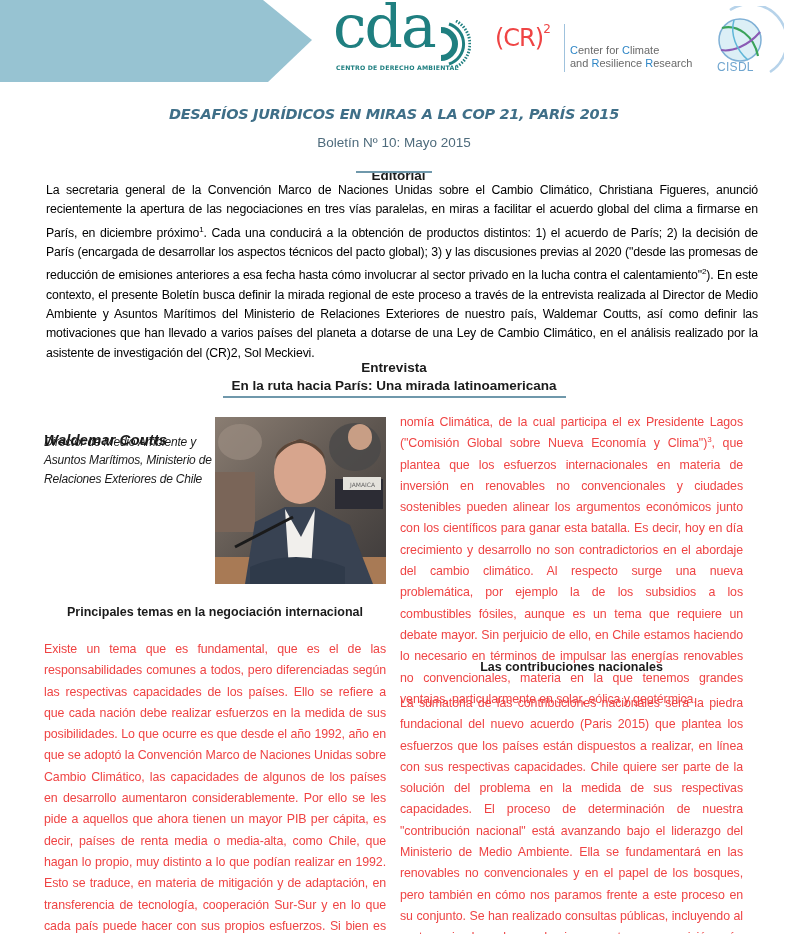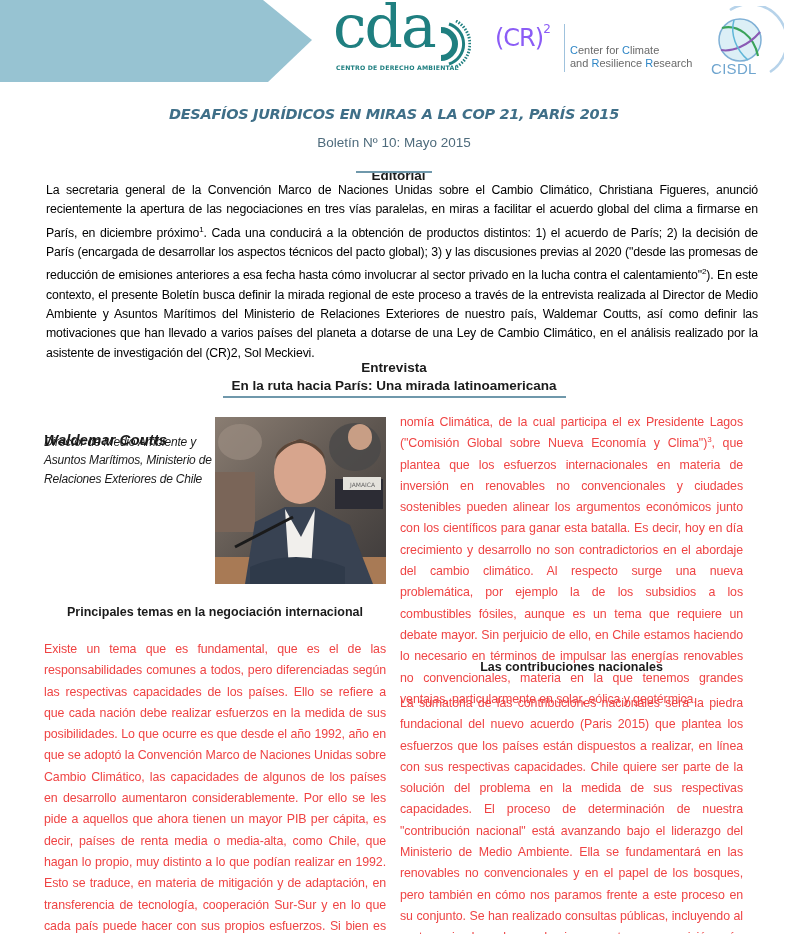--- a/index.html
+++ b/index.html
@@ -11,28 +11,28 @@
   .banner { position: absolute; left: 0; top: 0; width: 312px; height: 82px; }
   .banner svg { position: absolute; left: 0; top: 0; }
   .banner-title { position: absolute; left: 14px; top: 23px; font-family: "DejaVu Serif", "Liberation Serif", serif; font-style: italic; font-size: 28px; color: #ffffff; letter-spacing: 0.3px; text-shadow: 1px 1px 2px rgba(0,0,0,0.25); white-space: nowrap; }
 
   .cda-logo { position: absolute; left: 333px; top: 4px; width: 140px; height: 74px; }
   .cda-letters { position: absolute; left: 0; top: -8px; font-family: "DejaVu Serif", "Liberation Serif", serif; font-size: 60px; color: #1f7f80; letter-spacing: -2px; line-height: 1; }
   .cda-sub { position: absolute; left: 3px; top: 60px; font-family: "DejaVu Sans", sans-serif; font-weight: bold; font-size: 6.2px; color: #1f7f80; letter-spacing: 0.2px; white-space: nowrap; }
   .cda-waves { position: absolute; left: 106px; top: 16px; }
 
   .cr2-logo { position: absolute; left: 495px; top: 18px; width: 200px; height: 60px; }
-  .cr2-mark { position: absolute; left: 0; top: 6px; font-family: "DejaVu Sans", sans-serif; font-size: 24px; color: #8b5cf6; letter-spacing: -1px; }
+  .cr2-mark { position: absolute; left: 0; top: 6px; font-family: "DejaVu Sans", sans-serif; font-size: 24px; color: #ef4444; letter-spacing: -1px; }
   .cr2-mark sup { font-size: 12px; position: relative; top: -4px; }
   .cr2-divider { position: absolute; left: 69px; top: 6px; width: 1px; height: 48px; background: #9fc2dd; }
   .cr2-text { position: absolute; left: 75px; top: 26px; font-size: 11px; line-height: 13px; color: #6a6a6a; white-space: nowrap; }
   .cr2-text .hl { color: #2f86c6; }
 
   .cisdl-logo { position: absolute; left: 700px; top: 6px; width: 84px; height: 72px; }
-  .cisdl-text { position: absolute; left: 11px; top: 54px; font-size: 15px; color: #6fa5cf; letter-spacing: 0.3px; }
+  .cisdl-text { position: absolute; left: 17px; top: 54px; font-size: 12px; color: #6fa5cf; letter-spacing: 0.3px; }
 
   
   .main-title { position: absolute; left: 0; width: 788px; top: 106px; text-align: center; font-family: "DejaVu Sans", sans-serif; font-weight: bold; font-style: italic; font-size: 14.5px; color: #3f6f88; letter-spacing: -0.3px; }
   .subtitle { position: absolute; left: 0; width: 788px; top: 126px; text-align: center; font-size: 13.5px; color: #4e6b7c; margin-top: 9px; }
   .section-head { position: absolute; left: 0; width: 788px; text-align: center; font-weight: bold; font-size: 13.5px; color: #1b1b1b; }
   .underline { position: absolute; height: 2px; background: #6f98ab; }
 
   .editorial { position: absolute; left: 46px; top: 181px; width: 712px; font-size: 12.3px; line-height: 19.3px; color: #000000; text-align: justify; letter-spacing: -0.15px; }
   .editorial sup { font-size: 8px; }
 

